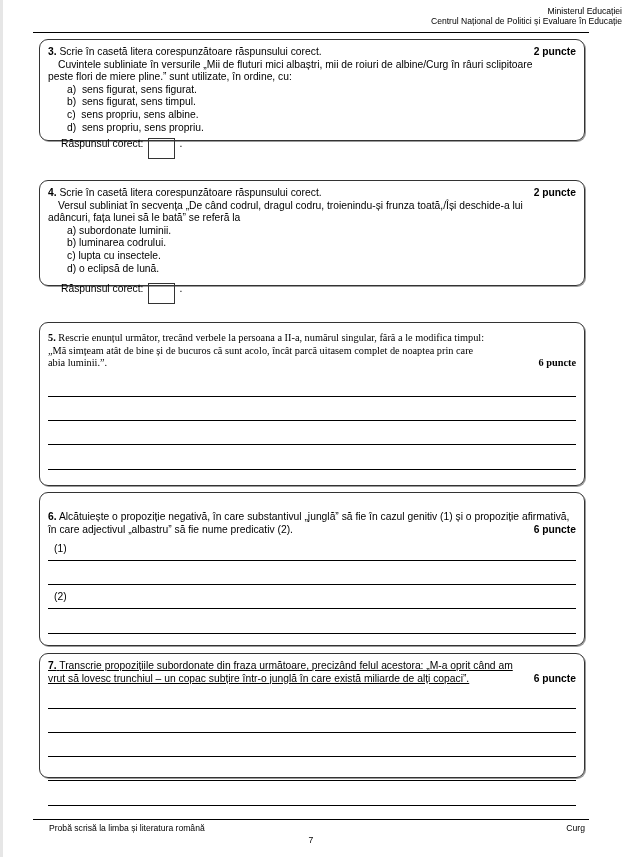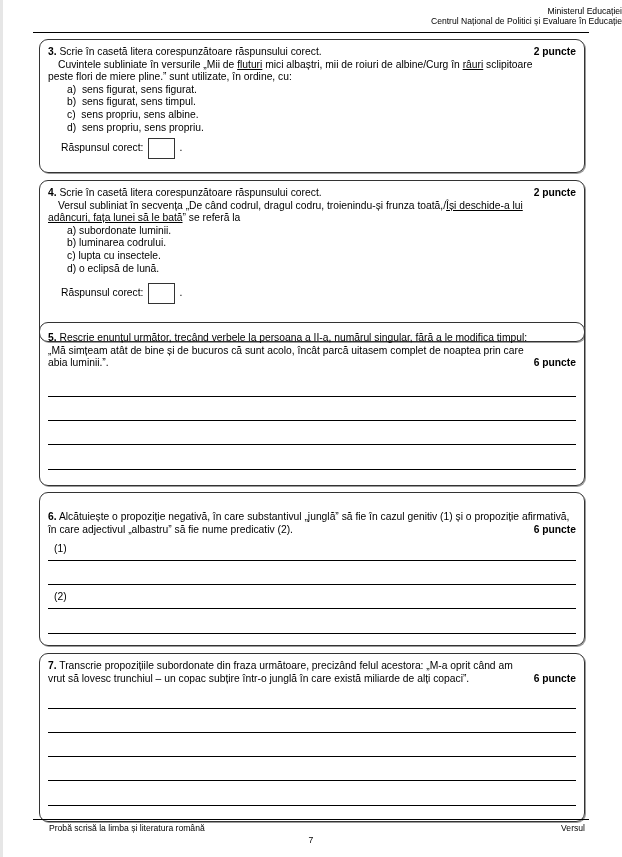--- a/index.html
+++ b/index.html
@@ -8,60 +8,60 @@
   .leftbar { position:absolute; left:0; top:0; width:3px; height:857px; background:#e6e6e6; }
   .header { position:absolute; top:6px; left:0; width:622px; text-align:right; font-size:8.6px; line-height:10px; }
   .hrule { position:absolute; left:33px; width:556px; height:1.3px; background:#000; }
   .box { position:absolute; left:39px; width:546px; border:1.3px solid #333; border-radius:9px;
          box-shadow: 1px 1px 0 #9a9a9a; font-size:10.3px; line-height:12.6px; box-sizing:border-box; }
   .q-line { position:relative; padding:0 8px; white-space:nowrap; }
   .q-num { font-weight:bold; }
   .pts { position:absolute; right:8px; font-weight:bold; }
   .indent { padding-left:18px; }
   .opt { padding-left:27px; }
-  .u { text-decoration:underline; }
-  .ans { padding-left:21px; display:flex; align-items:center; }
+  .u { }
+  .ans { padding-left:21px; display:flex; }
   .ansbox { display:inline-block; width:25px; height:19px; border:1px solid #333; margin:0 4px 0 5px; }
   .wline { position:absolute; left:8px; right:8px; height:1.2px; background:#000; }
   .lbl { position:absolute; left:14px; font-size:10.3px; }
   .footer { position:absolute; top:823px; font-size:8.6px; }
 </style>
 </head>
 <body>
 
 <div class="leftbar"></div>
 
 <div class="header">
   <div>Ministerul Educației</div>
   <div>Centrul Național de Politici și Evaluare în Educație</div>
 </div>
 <div class="hrule" style="top:32px;"></div>
 
-<div class="box" style="top:39px; height:134px;">
+<div class="box" style="top:39px; height:102px;">
   <div class="q-line" style="margin-top:6px;">
     <span class="q-num">3.</span>
     <span>Scrie în casetă litera corespunzătoare răspunsului corect.</span>
     <span class="pts">2 puncte</span>
   </div>
   <div class="q-line indent">
     <span>Cuvintele subliniate în versurile „Mii de </span><span class="u">fluturi</span><span> mici albaștri, mii de roiuri de albine/Curg în </span><span class="u">râuri</span><span> sclipitoare</span>
   </div>
   <div class="q-line">peste flori de miere pline.” sunt utilizate, în ordine, cu:</div>
   <div class="q-line opt"><span>a)</span>&nbsp; <span>sens figurat, sens figurat.</span></div>
   <div class="q-line opt"><span>b)</span>&nbsp; <span>sens figurat, sens timpul.</span></div>
   <div class="q-line opt"><span>c)</span>&nbsp; <span>sens propriu, sens albine.</span></div>
   <div class="q-line opt"><span>d)</span>&nbsp; <span>sens propriu, sens propriu.</span></div>
   <div class="ans" style="margin-top:4px;">
     <span>Răspunsul corect:</span>
     <span class="ansbox"></span>
       <span>.</span>
   </div>
 </div>
 
-<div class="box" style="top:180px; height:162px;">
+<div class="box" style="top:180px; height:106px;">
   <div class="q-line" style="margin-top:6px;">
     <span class="q-num">4.</span>
     <span>Scrie în casetă litera corespunzătoare răspunsului corect.</span>
     <span class="pts">2 puncte</span>
   </div>
   <div class="q-line indent">
     <span>Versul subliniat în secvența „De când codrul, dragul codru, troienindu-și frunza toată,/</span><span class="u">Își deschide-a lui</span>
   </div>
   <div class="q-line">
     <span class="u">adâncuri, fața lunei să le bată</span><span>” se referă la</span>
@@ -70,21 +70,21 @@
   <div class="q-line opt"><span>b)</span> <span>luminarea codrului.</span></div>
   <div class="q-line opt"><span>c)</span> <span>lupta cu insectele.</span></div>
   <div class="q-line opt"><span>d)</span> <span>o eclipsă de lună.</span></div>
   <div class="ans" style="margin-top:8px;">
     <span>Răspunsul corect:</span>
     <span class="ansbox"></span>
       <span>.</span>
   </div>
 </div>
 
-<div class="box" style="top:322px; height:164px;">
+<div class="box" style="top:322px; height:164px;font-family:Liberation Serif, serif;">
   <div class="q-line" style="margin-top:9px;">
     <span class="q-num">5.</span>
     <span>Rescrie enunțul următor, trecând verbele la persoana a II-a, numărul singular, fără a le modifica timpul:</span>
   </div>
   <div class="q-line">„Mă simțeam atât de bine și de bucuros că sunt acolo, încât parcă uitasem complet de noaptea prin care</div>
   <div class="q-line">
     <span>abia luminii.”.</span>
     <span class="pts">6 puncte</span>
   </div>
   <div class="wline" style="top:73px;"></div>
@@ -103,32 +103,32 @@
     <span class="pts">6 puncte</span>
   </div>
   <span class="lbl" style="top:50px;">(1)</span>
   <div class="wline" style="top:67px;"></div>
   <div class="wline" style="top:91px;"></div>
   <span class="lbl" style="top:98px;">(2)</span>
   <div class="wline" style="top:115px;"></div>
   <div class="wline" style="top:140px;"></div>
 </div>
 
-<div class="box" style="top:653px; height:169px;">
+<div class="box" style="top:653px; height:125px;text-decoration:underline;">
   <div class="q-line" style="margin-top:6px;">
     <span class="q-num">7.</span>
     <span>Transcrie propozițiile subordonate din fraza următoare, precizând felul acestora: „M-a oprit când am</span>
   </div>
   <div class="q-line">
     <span>vrut să lovesc trunchiul – un copac subțire într-o junglă în care există miliarde de alți copaci”.</span>
     <span class="pts">6 puncte</span>
   </div>
   <div class="wline" style="top:54px;"></div>
   <div class="wline" style="top:78px;"></div>
   <div class="wline" style="top:102px;"></div>
   <div class="wline" style="top:126px;"></div>
   <div class="wline" style="top:151px;"></div>
 </div>
 
 <div class="hrule" style="top:819px;"></div>
 <div class="footer" style="left:49px;">Probă scrisă la limba și literatura română</div>
-<div class="footer" style="right:37px;">Versul</div>
+<div class="footer" style="right:37px;">Curg</div>
 <div class="footer" style="top:835px; left:0; width:622px; text-align:center;">7</div>
 
 </body></html>

